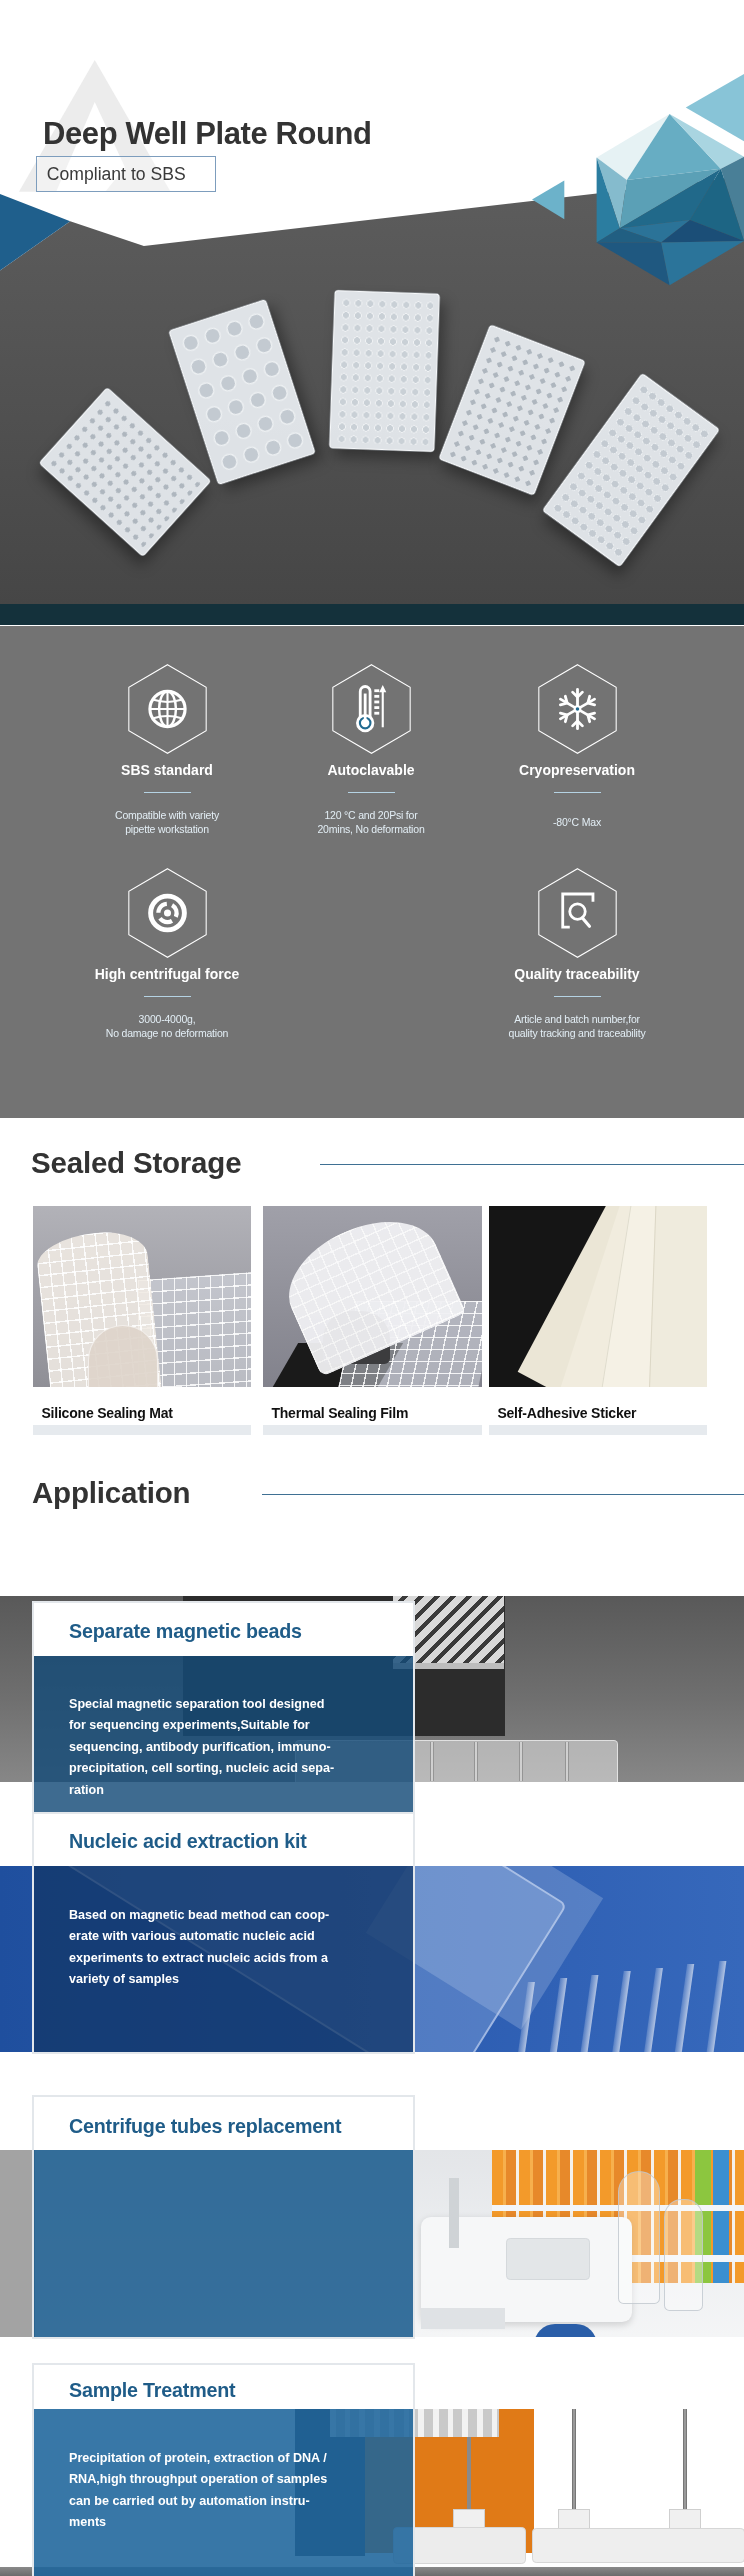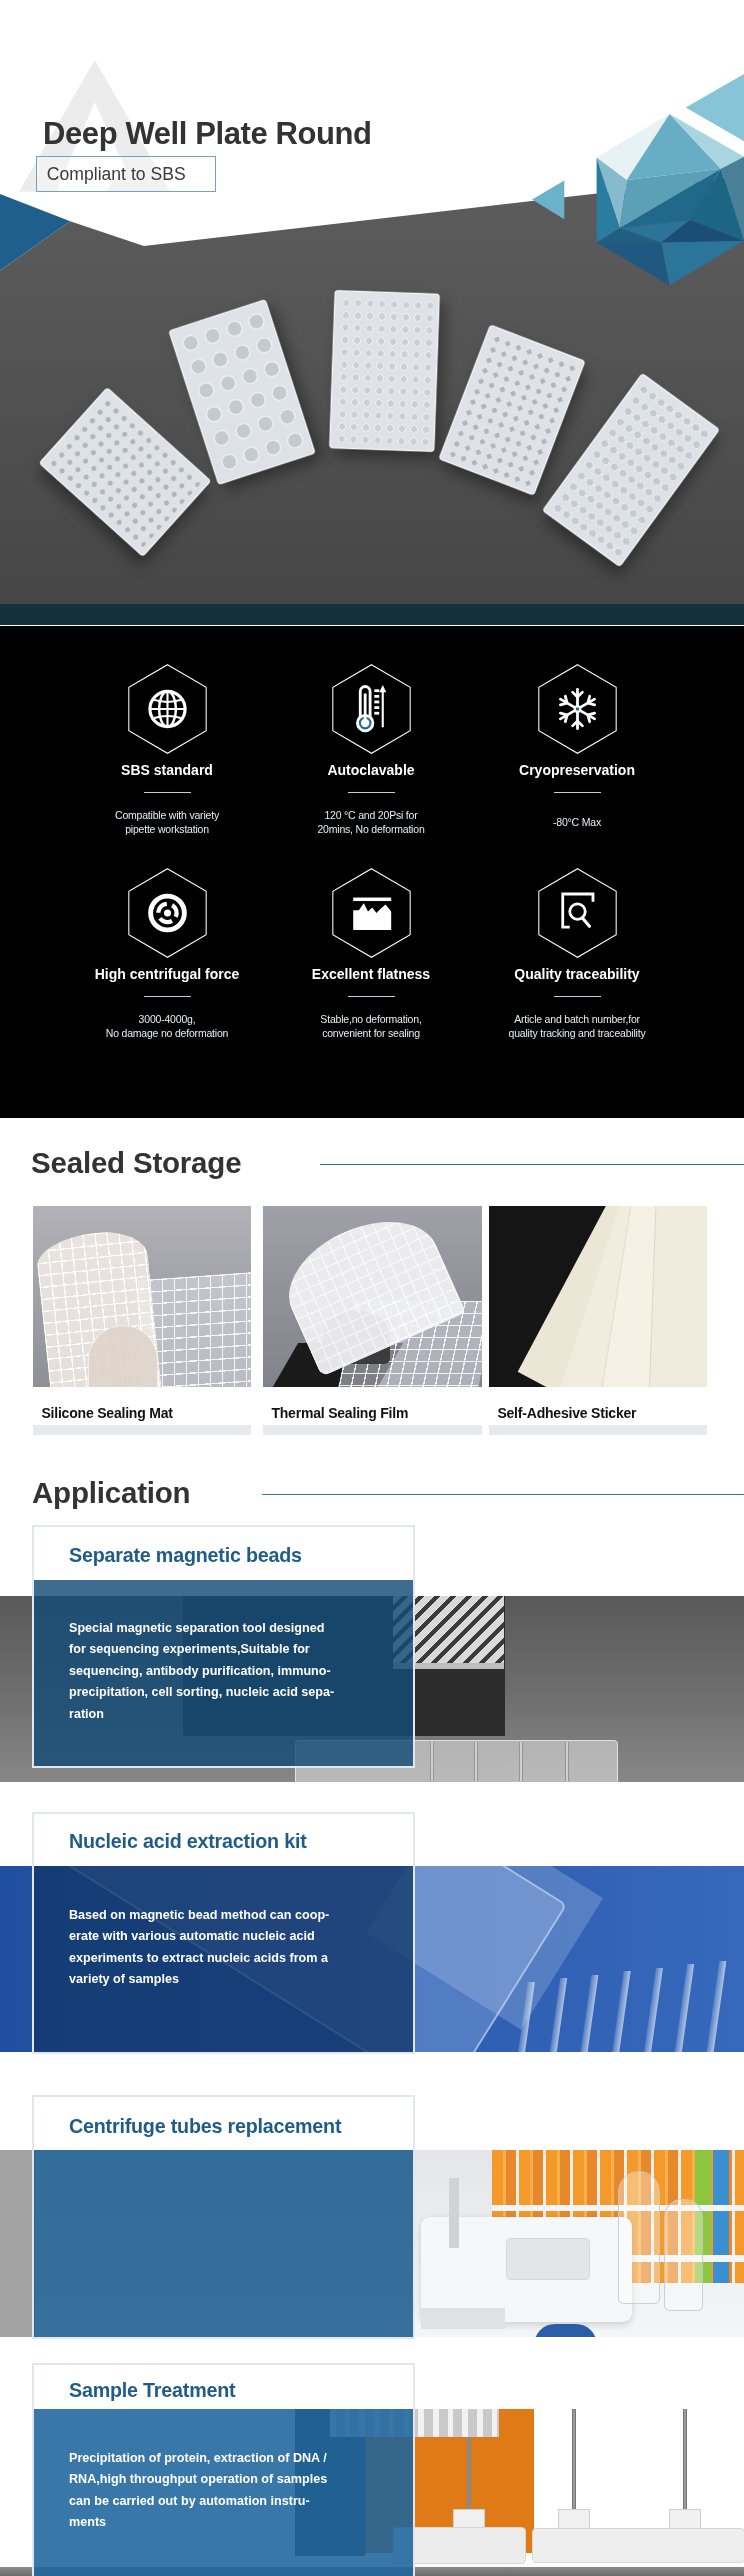--- a/index.html
+++ b/index.html
@@ -11,21 +11,21 @@
 .hero{position:absolute;left:0;top:0;width:744px;height:603px;overflow:hidden;}
 .hero-title{position:absolute;left:43px;top:93px;font:bold 31px/35px "Liberation Sans",sans-serif;color:#333333;letter-spacing:-0.4px;white-space:nowrap;}
 .hero-sub{position:absolute;left:36px;top:133px;width:180px;height:36px;border:1.1px solid #7d9dbd;background:rgba(255,255,255,0.35);padding-left:9.8px;font:17.6px/34px "Liberation Sans",sans-serif;color:#3a3a3a;white-space:nowrap;}
 .hero-band{position:absolute;left:0;top:581px;width:744px;height:21px;background:#14313b;}
 .plate{position:absolute;background:rgba(232,236,240,0.94);border:1.4px solid #f7f9fb;border-radius:3.5px;box-shadow:0 0 0 0.7px rgba(170,178,186,0.6),5.6px 8.4px 14px rgba(0,0,0,0.35);}
 .plate .wells{position:absolute;left:4.9px;top:4.9px;right:4.9px;bottom:4.9px;background-image:radial-gradient(circle,#aeb6be 0 30%,#e1e5e9 34% 40%,rgba(0,0,0,0) 44%);}
 .plate .wells.deep{background-image:radial-gradient(circle,#c3cad1 0 38%,#eef1f3 42% 46%,rgba(0,0,0,0) 49%);}
 .plate .wells.sq{background-image:radial-gradient(ellipse,#c9d0d6 0 34%,#f0f2f4 38% 44%,rgba(0,0,0,0) 47%);}
 
 
-.features{position:absolute;left:0;top:603px;width:744px;height:492px;background:#000000;}
+.features{position:absolute;left:0;top:603px;width:744px;height:492px;background:#737373;}
 .feature{position:absolute;width:204px;height:176px;}
 .feature svg{position:absolute;left:63px;top:0;width:79px;height:90px;overflow:visible;}
 .ftitle{position:absolute;left:0;top:98px;width:204px;text-align:center;font:bold 14px/17px "Liberation Sans",sans-serif;color:#ffffff;white-space:nowrap;}
 .fsep{position:absolute;left:79px;top:128px;width:47px;height:1.4px;background:#b5d3e4;}
 .fdesc{position:absolute;left:0;top:143px;width:204px;height:29.5px;display:flex;flex-direction:column;justify-content:center;align-items:center;font:10.5px/14px "Liberation Sans",sans-serif;color:#e3eef5;letter-spacing:-0.2px;white-space:nowrap;}
 
 
 .sec-title{position:absolute;font:bold 29.5px/34px "Liberation Sans",sans-serif;color:#333333;white-space:nowrap;letter-spacing:-0.2px;}
 .sec-line{position:absolute;height:1.4px;background:#3f7093;}
 
@@ -191,33 +191,20 @@
         <circle cx="56" cy="64" r="5" fill="#ffffff"></circle>
       </svg>
       <div class="ftitle">High centrifugal force</div>
       <div class="fsep"></div>
       <div class="fdesc">
         <span>3000-4000g,</span>
         <span>No damage no deformation</span>
       </div>
     </div>
 
-    <div class="feature" style="left:269px;top:242px;">
-      <svg viewBox="0 0 112 128">
-        <polygon points="56,1 111,33 111,95 56,127 1,95 1,33" fill="none" stroke="#ffffff" stroke-width="1.5"></polygon>
-        <rect x="30" y="42" width="54" height="5" fill="#ffffff"></rect>
-        <path d="M30 88 L30 60 L38 60 L45 50 L51 62 L57 56 L63 64 L70 57 L76 52 L84 62 L84 88 Z" fill="#ffffff"></path>
-      </svg>
-      <div class="ftitle">Excellent flatness</div>
-      <div class="fsep"></div>
-      <div class="fdesc">
-        <span>Stable,no deformation,</span>
-        <span>convenient for sealing</span>
-      </div>
-    </div>
 
     <div class="feature" style="left:475px;top:242px;">
       <svg viewBox="0 0 112 128">
         <polygon points="56,1 111,33 111,95 56,127 1,95 1,33" fill="none" stroke="#ffffff" stroke-width="1.5"></polygon>
         <path d="M78 48 V37 H35 V84 H45" fill="none" stroke="#ffffff" stroke-width="4"></path>
         <circle cx="56" cy="62" r="11" fill="none" stroke="#ffffff" stroke-width="4"></circle>
         <line x1="63" y1="71" x2="73" y2="83" stroke="#ffffff" stroke-width="4.5" stroke-linecap="round"></line>
       </svg>
       <div class="ftitle">Quality traceability</div>
       <div class="fsep"></div>
@@ -277,21 +264,21 @@
       <div style="left:183px;top:0;width:322px;height:140px;background:#2c2c2c;"></div>
       <div style="left:393px;top:0;width:111px;height:67px;background:repeating-linear-gradient(135deg,#d9d9d9 0 7px,#3a3a3a 7px 11.2px);"></div>
       <div style="left:393px;top:67px;width:111px;height:5.6px;background:#bdbdbd;"></div>
       <div style="left:295px;top:144px;width:323px;height:44px;background:rgba(235,235,235,0.5);border:1.4px solid rgba(255,255,255,0.6);border-radius:4.2px 4.2px 0 0;"></div>
       <div style="left:430px;top:146px;width:4.2px;height:39px;background:linear-gradient(90deg,#777,#eee,#777);"></div>
       <div style="left:474px;top:146px;width:4.2px;height:39px;background:linear-gradient(90deg,#777,#eee,#777);"></div>
       <div style="left:519px;top:146px;width:4.2px;height:39px;background:linear-gradient(90deg,#777,#eee,#777);"></div>
       <div style="left:565px;top:146px;width:4.2px;height:39px;background:linear-gradient(90deg,#777,#eee,#777);"></div>
     </div>
 
-    <div class="acard" style="top:1502px;height:243px;">
+    <div class="acard" style="top:1578px;height:243px;">
       <div class="acard-head" style="height:55px;"></div>
       <div class="acard-title" style="top:18px;">Separate magnetic beads</div>
       <div class="acard-overlay" style="top:55px;height:186px;background:rgba(20,75,120,0.82);"></div>
       <div class="acard-body" style="top:93px;">
         <span>Special magnetic separation tool designed</span>
         <span>for sequencing experiments,Suitable for</span>
         <span>sequencing, antibody purification, immuno-</span>
         <span>precipitation, cell sorting, nucleic acid sepa-</span>
         <span>ration</span>
       </div>

